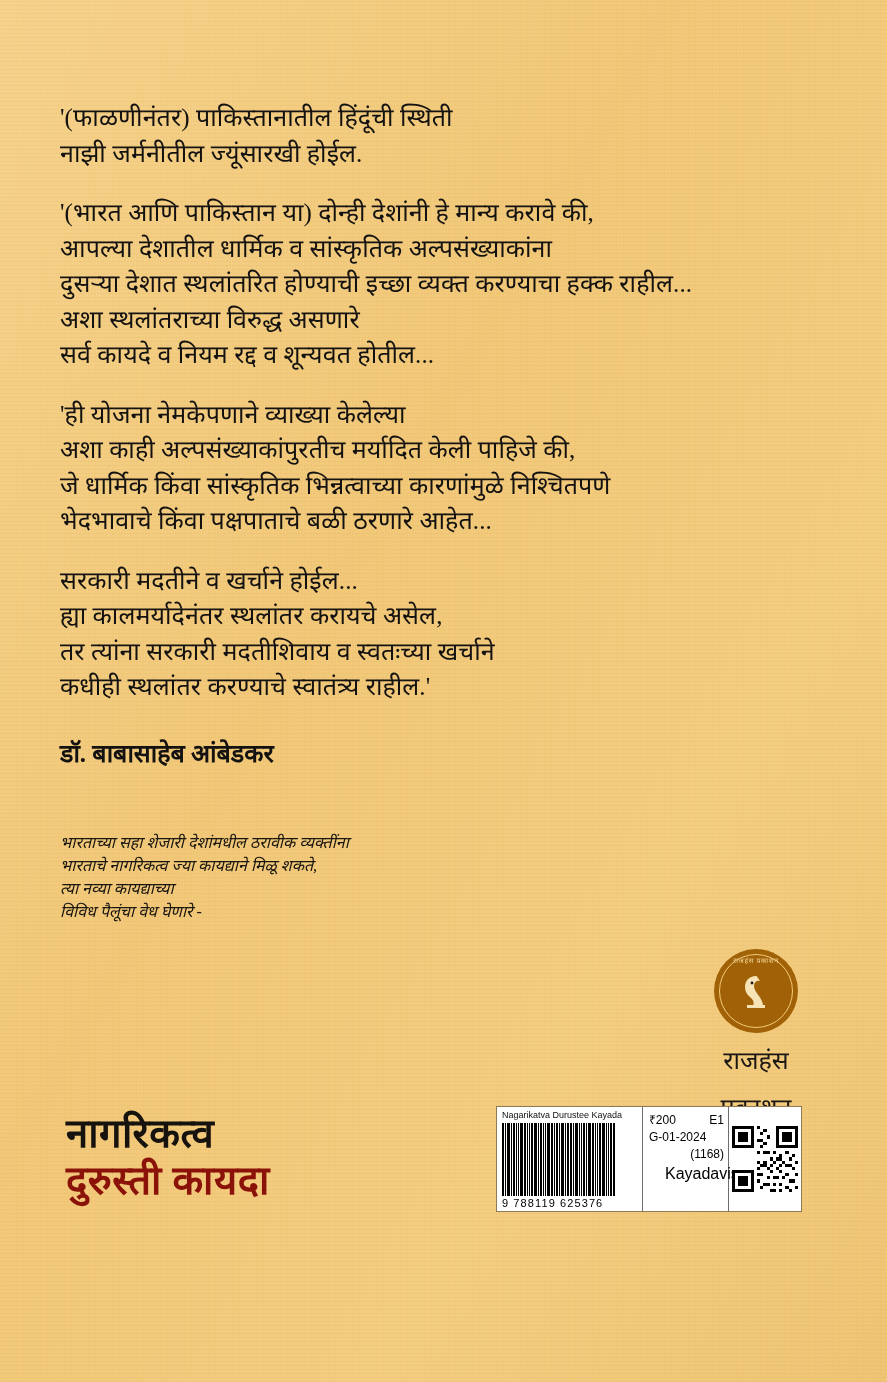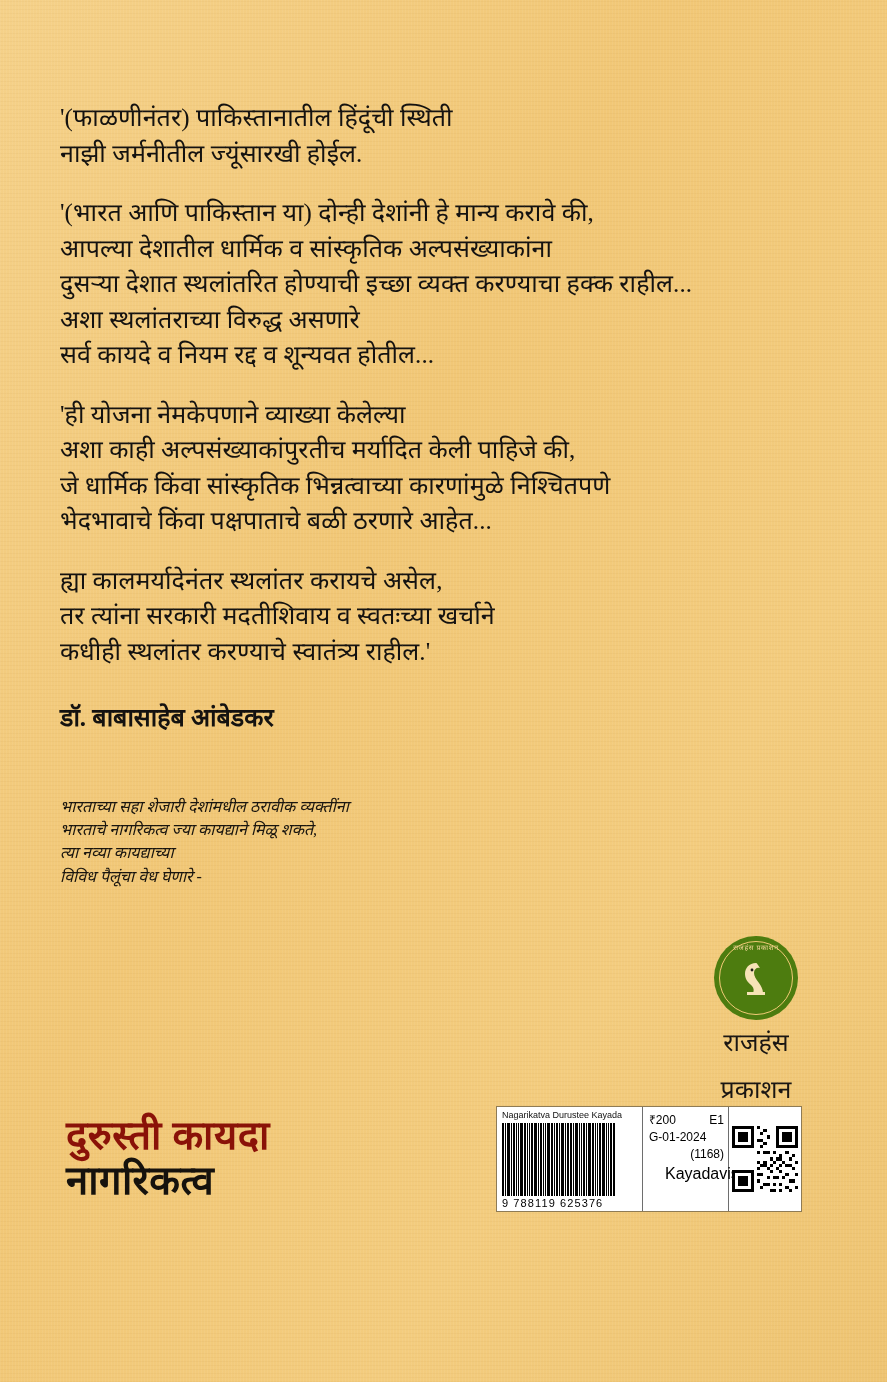--- a/index.html
+++ b/index.html
@@ -92,22 +92,22 @@
     position: absolute;
     right: 66px;
     top: 936px;
     width: 130px;
     text-align: center;
   }
   .pub-logo {
     width: 84px;
     height: 84px;
     border-radius: 50%;
-    background: #4d7c0f;
-    margin: 0 auto;
+    background: #a16207;
+    margin: 13px auto;
     position: relative;
     display: block;
   }
   .pub-logo .ring {
     position: absolute;
     inset: 5px;
     border: 1px solid #f2ca76;
     border-radius: 50%;
   }
   .pub-logo .arc-text {
@@ -232,38 +232,39 @@
     </div>
 
     <div class="quote-block">
       <div class="quote-line">'ही योजना नेमकेपणाने व्याख्या केलेल्या</div>
       <div class="quote-line">अशा काही अल्पसंख्याकांपुरतीच मर्यादित केली पाहिजे की,</div>
       <div class="quote-line">जे धार्मिक किंवा सांस्कृतिक भिन्नत्वाच्या कारणांमुळे निश्चितपणे</div>
       <div class="quote-line">भेदभावाचे किंवा पक्षपाताचे बळी ठरणारे आहेत...</div>
     </div>
 
     <div class="quote-block">
+      <div class="quote-line">सरकारी मदतीने व खर्चाने होईल...</div>
       <div class="quote-line">ह्या कालमर्यादेनंतर स्थलांतर करायचे असेल,</div>
       <div class="quote-line">तर त्यांना सरकारी मदतीशिवाय व स्वतःच्या खर्चाने</div>
       <div class="quote-line">कधीही स्थलांतर करण्याचे स्वातंत्र्य राहील.'</div>
     </div>
 
     <div class="author">डॉ. बाबासाहेब आंबेडकर</div>
 
     <div class="blurb">
       <div class="blurb-line">भारताच्या सहा शेजारी देशांमधील ठरावीक व्यक्तींना</div>
       <div class="blurb-line">भारताचे नागरिकत्व ज्या कायद्याने मिळू शकते,</div>
       <div class="blurb-line">त्या नव्या कायद्याच्या</div>
       <div class="blurb-line">विविध पैलूंचा वेध घेणारे -</div>
     </div>
   </div>
 
   <div class="title-block">
+    <div class="title-line">नागरिकत्व</div>
     <div class="title-line second">दुरुस्ती कायदा</div>
-    <div class="title-line">नागरिकत्व</div>
   </div>
 
   <div class="publisher">
     <div class="pub-logo">
       <div class="ring"></div>
       <div class="arc-text">राजहंस प्रकाशन</div>
       <svg class="swan" width="46" height="46" viewBox="0 0 46 46">
         <path d="M23 6 C16 6 12 11 12 17 C12 23 16 26 19 29 C21 31 21 34 20 36 L30 36 C30 32 28 29 26 26 C23 22 21 19 21 16 C21 12 24 10 27 11 C25 8 24 6 23 6 Z" fill="#f6e3b6"></path>
         <circle cx="19" cy="13" r="1.4" fill="#1b1a18"></circle>
         <path d="M14 35 L32 35 L32 38 L14 38 Z" fill="#f6e3b6"></path>

